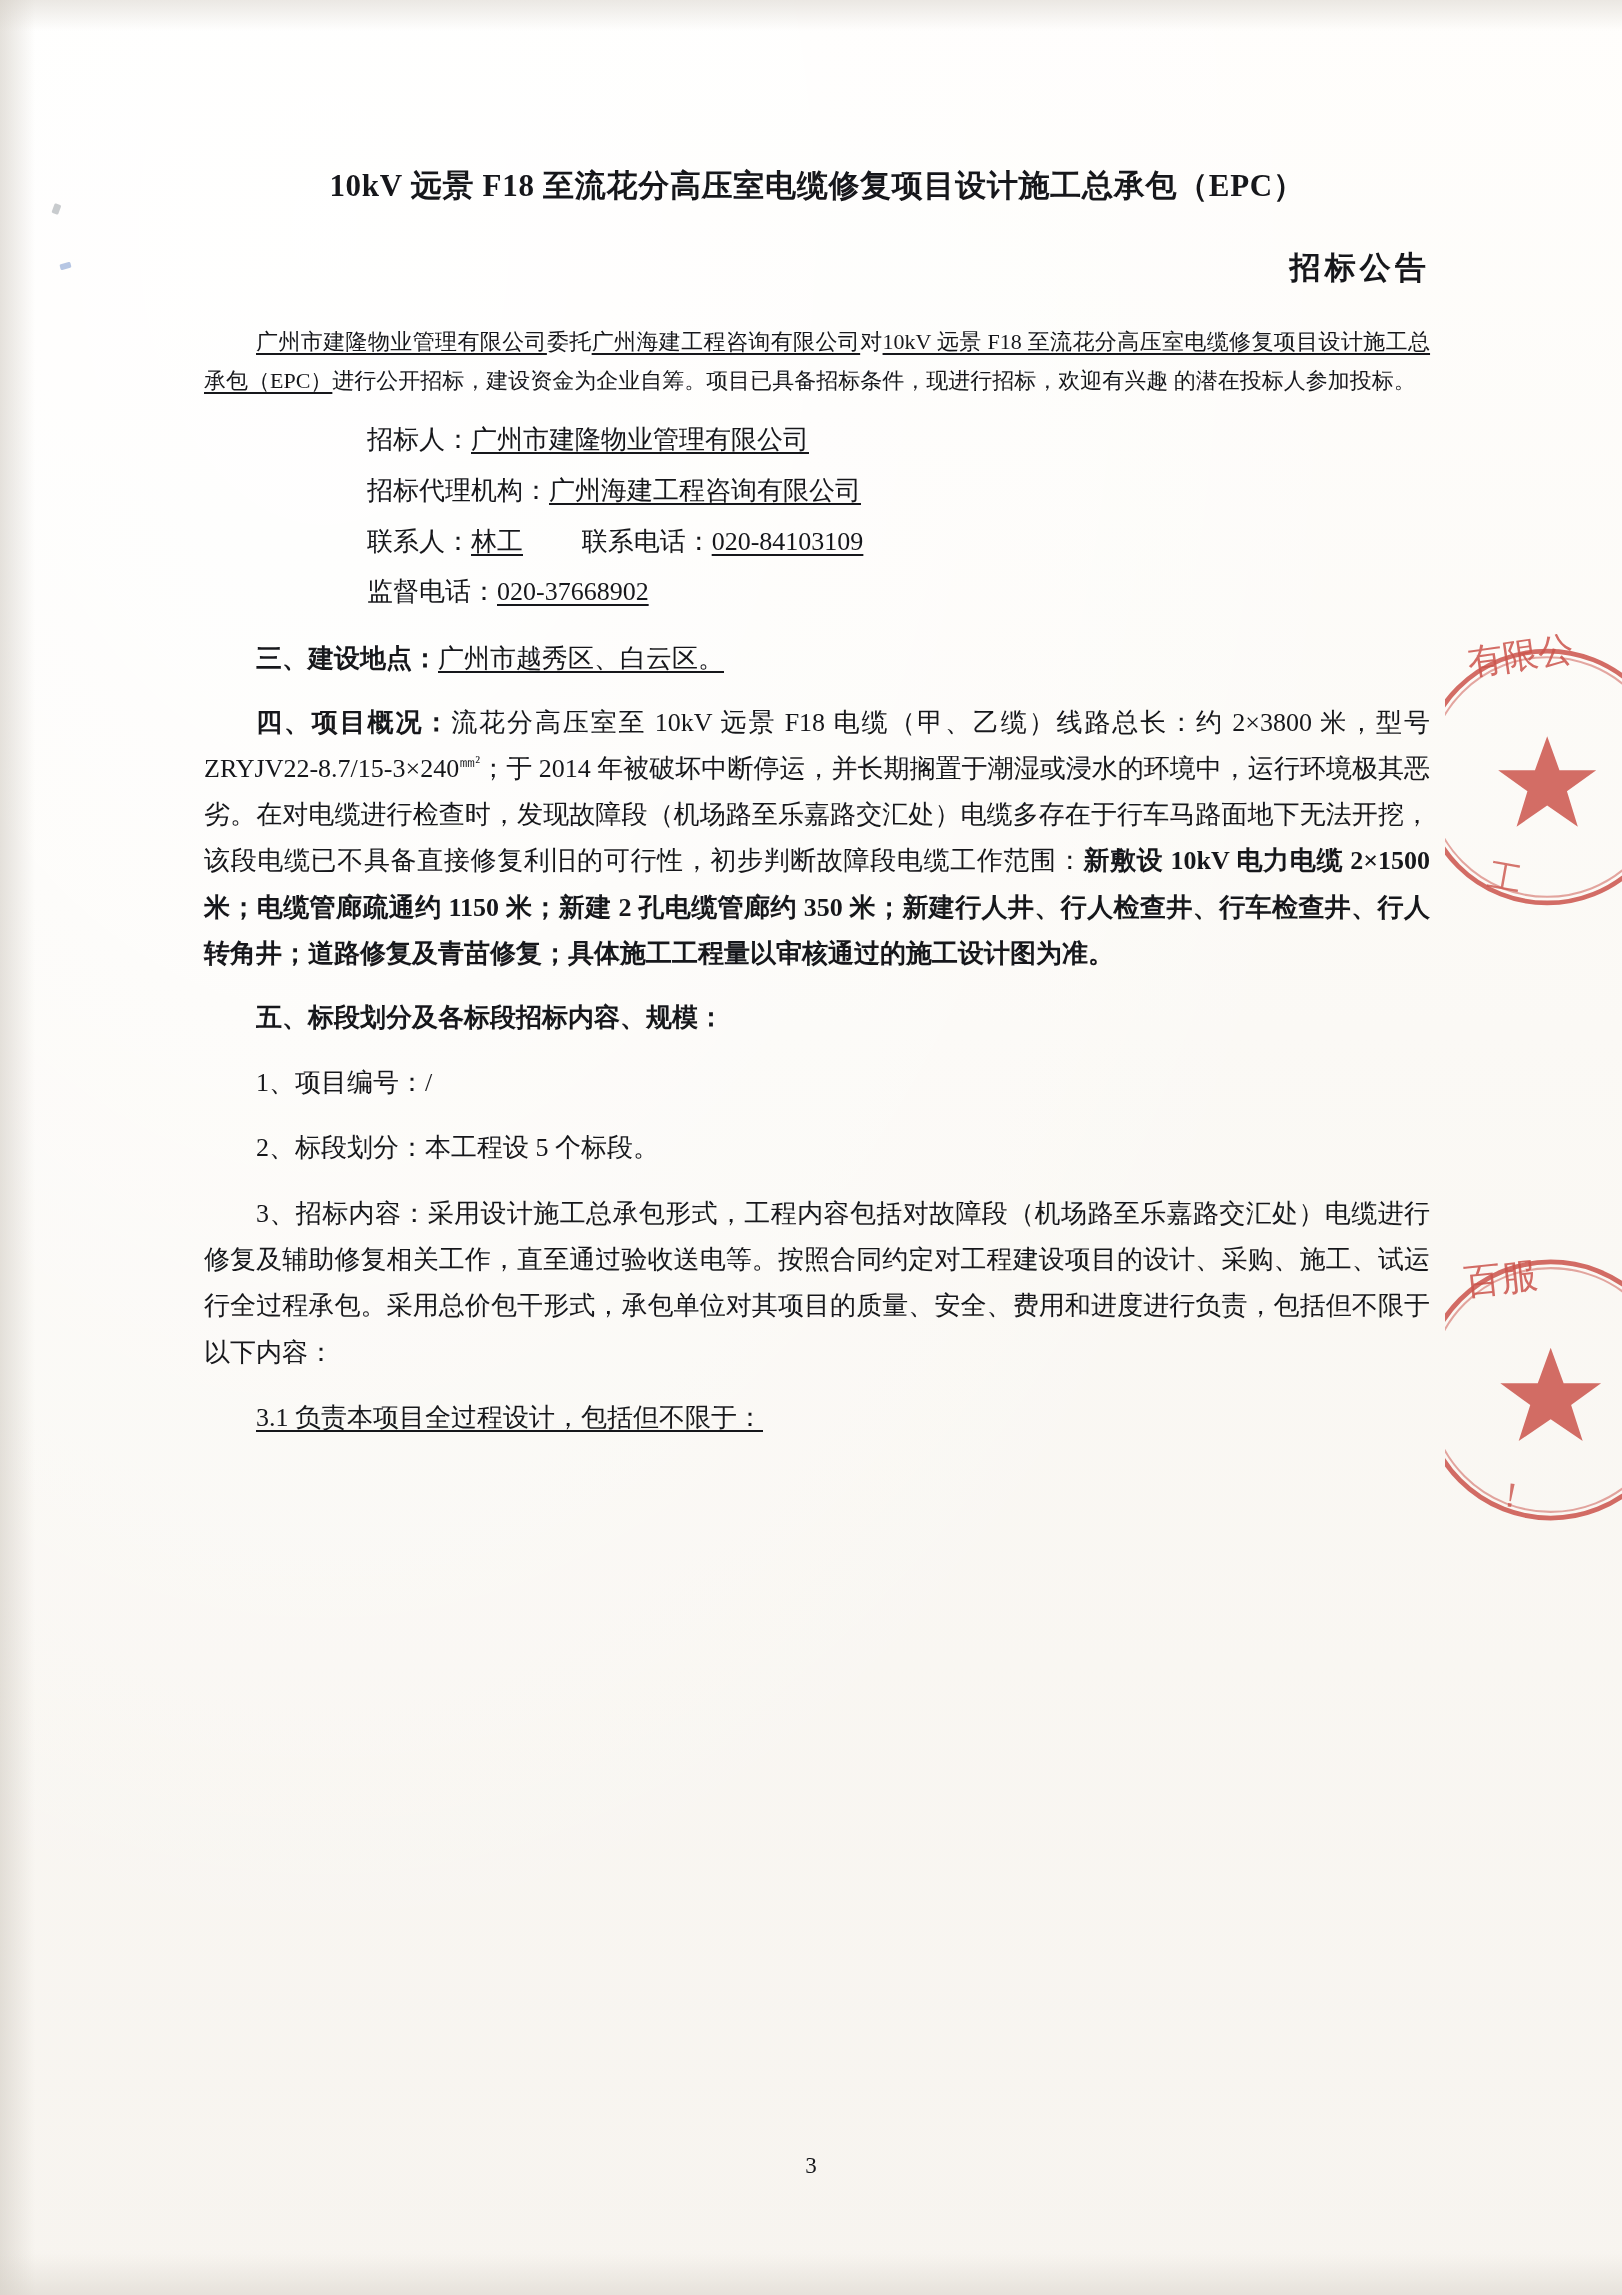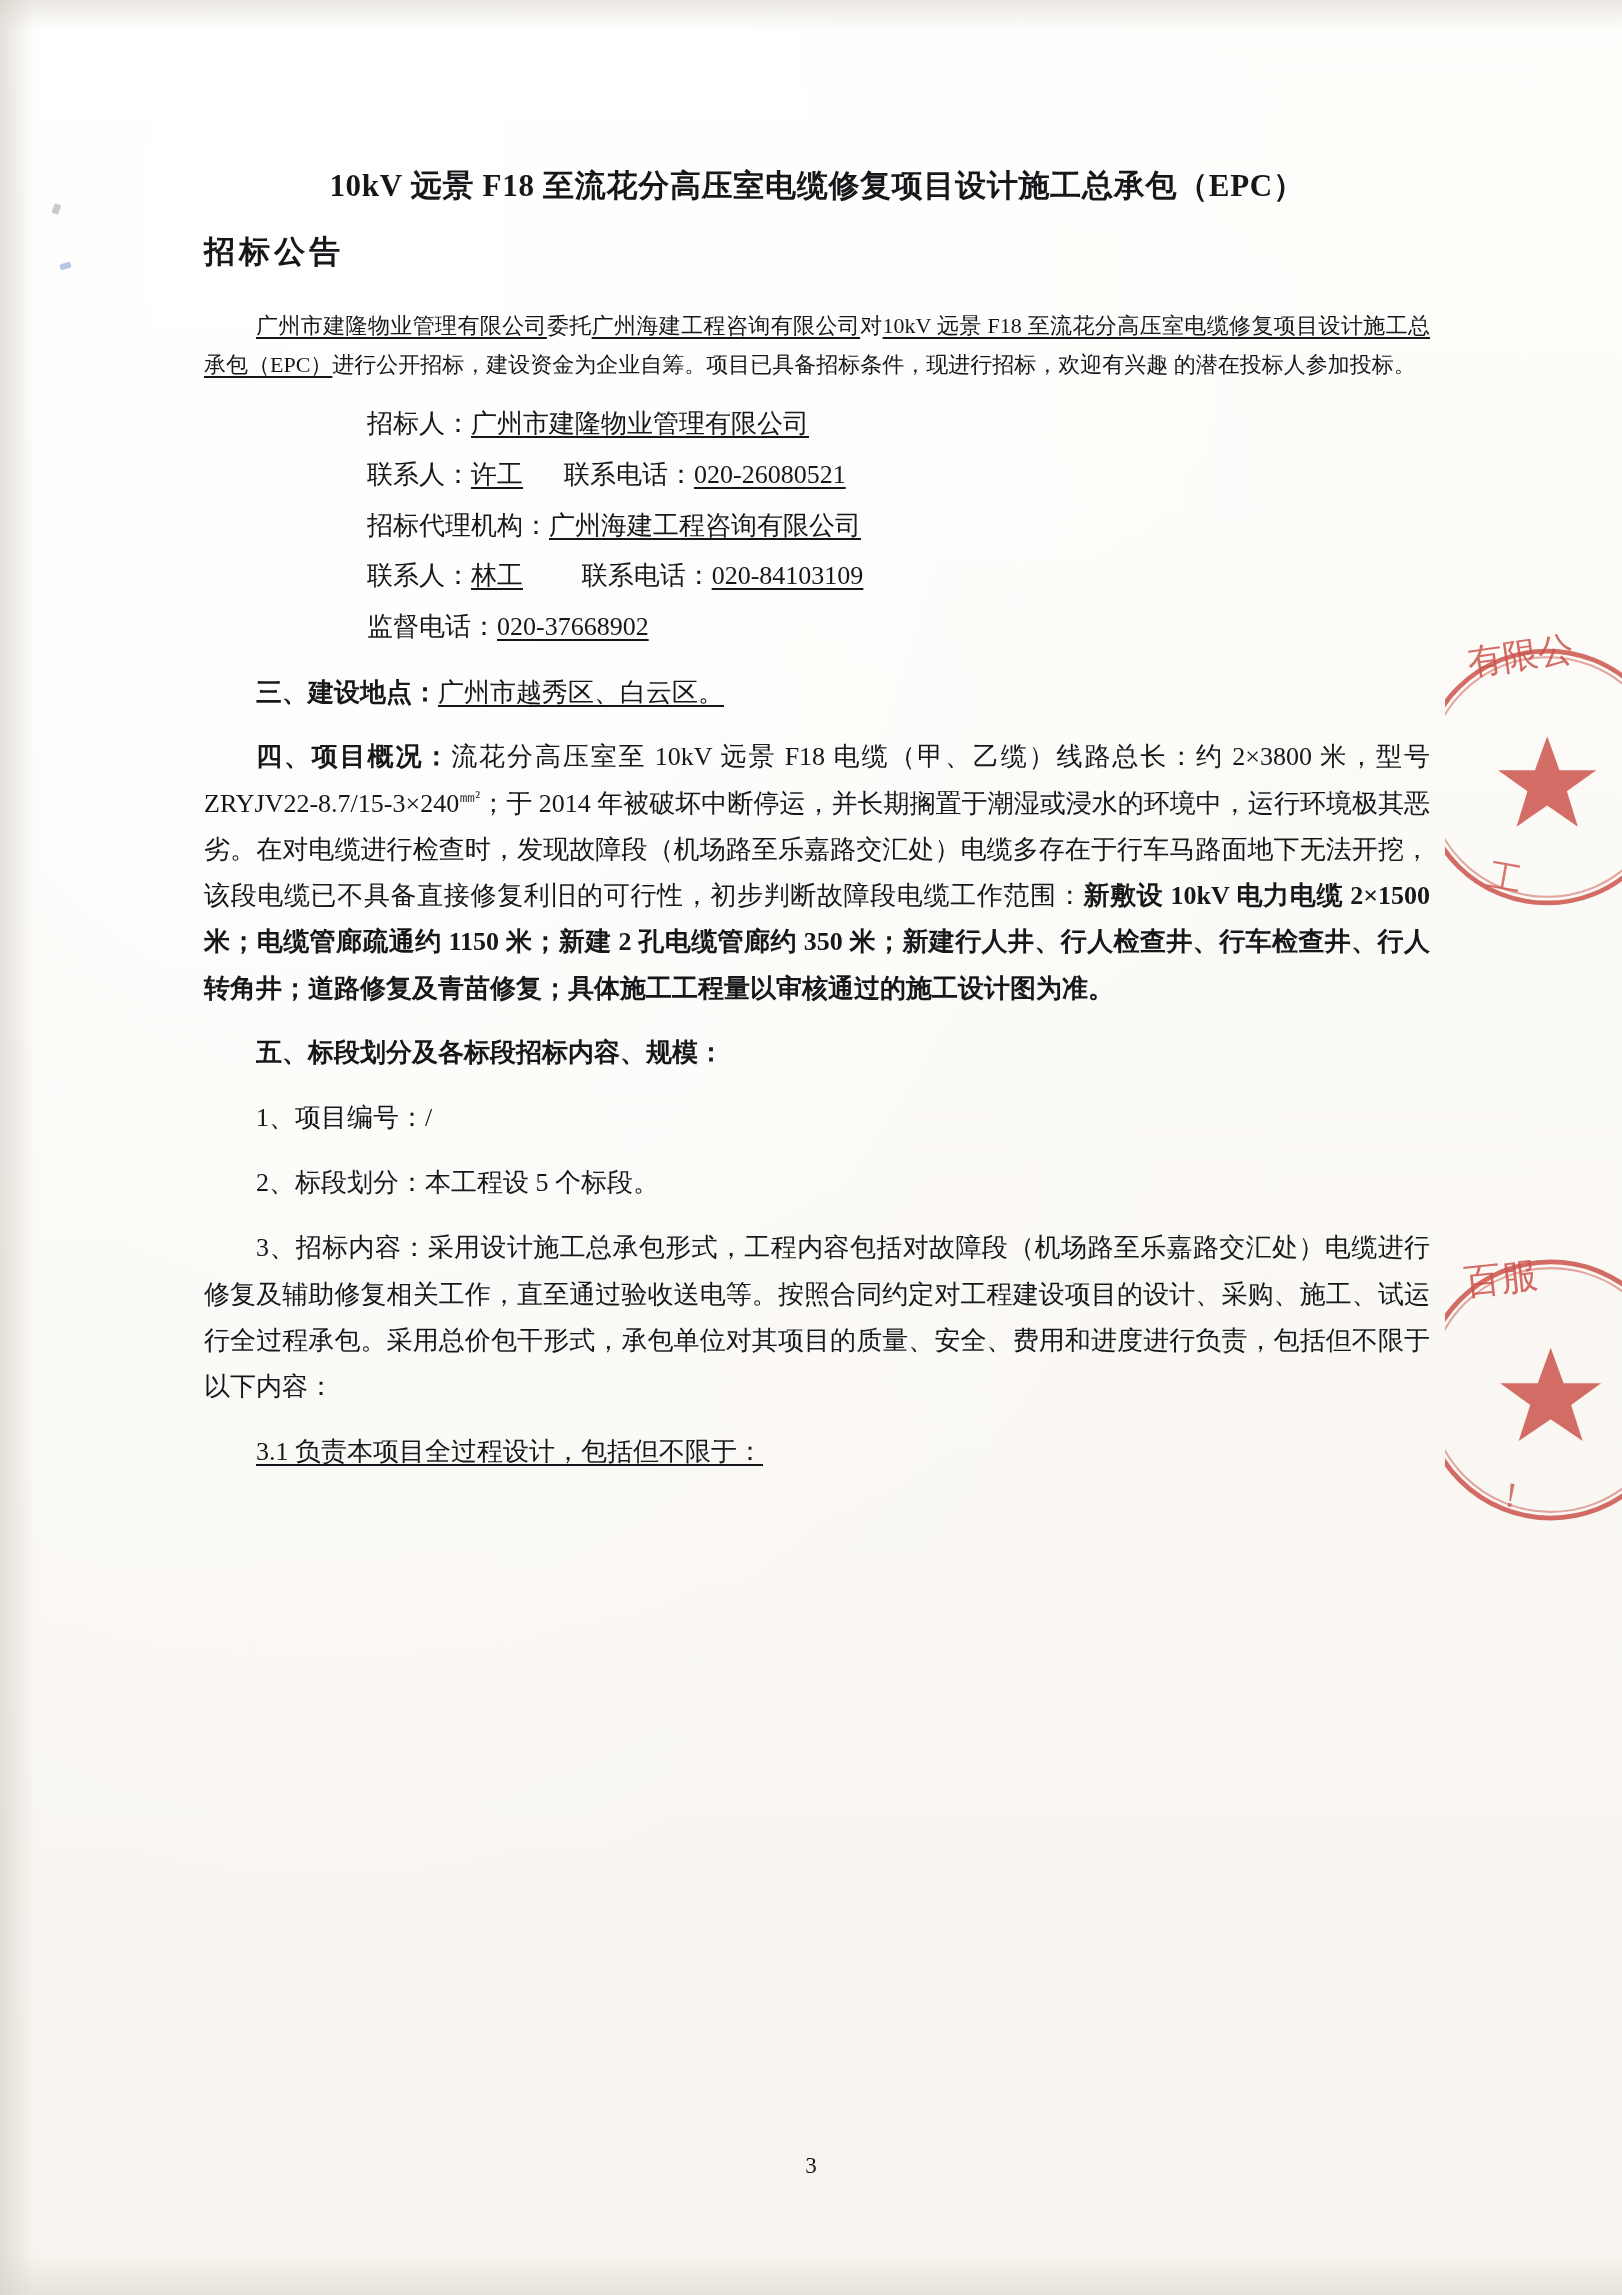--- a/index.html
+++ b/index.html
@@ -56,24 +56,24 @@
   }
 
   .doc-title {
     text-align: center;
     font-size: 31px;
     font-weight: bold;
     letter-spacing: 0.7px;
     line-height: 1.45;
   }
   .doc-subtitle {
-    text-align: left;
+    text-align: right;
     font-size: 31px;
     font-weight: bold;
-    margin-top: 22px;
+    margin-top: 38px;
     letter-spacing: 4.1px;
   }
 
   .para {
     font-size: 22px;
     line-height: 1.78;
     margin-top: 33px;
     text-align: justify;
     text-justify: inter-ideograph;
   }
@@ -197,23 +197,20 @@
 
     <div class="para indent2">
       <span class="u">广州市建隆物业管理有限公司</span><span>委托</span><span class="u">广州海建工程咨询有限公司</span><span>对</span><span class="u">10kV 远景 F18 至流花分高压室电缆修复项目设计施工总承包（EPC）</span><span>进行公开招标，建设资金为企业自筹。项目已具备招标条件，现进行招标，欢迎有兴趣 的潜在投标人参加投标。</span>
     </div>
 
     <div class="info-list">
       <div class="info-row">
         <span class="info-label">招标人：</span><span class="u">广州市建隆物业管理有限公司</span>
       </div>
       <div class="info-row">
-        <span class="info-label">联系人：</span><span class="u">许工</span><span class="gap"></span><span class="info-label">联系电话：</span><span class="u">020-26080521</span>
-      </div>
-      <div class="info-row">
         <span class="info-label">招标代理机构：</span><span class="u">广州海建工程咨询有限公司</span>
       </div>
       <div class="info-row">
         <span class="info-label">联系人：</span><span class="u">林工</span><span class="gap"></span><span class="gap-sm"></span><span class="info-label">联系电话：</span><span class="u">020-84103109</span>
       </div>
       <div class="info-row">
         <span class="info-label">监督电话：</span><span class="u">020-37668902</span>
       </div>
     </div>
 

